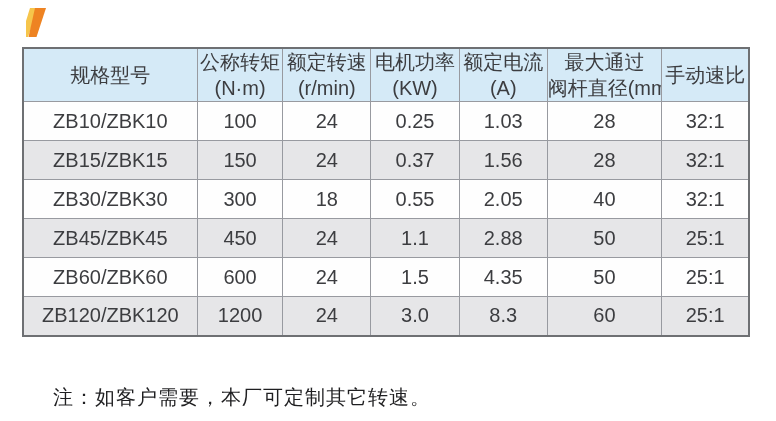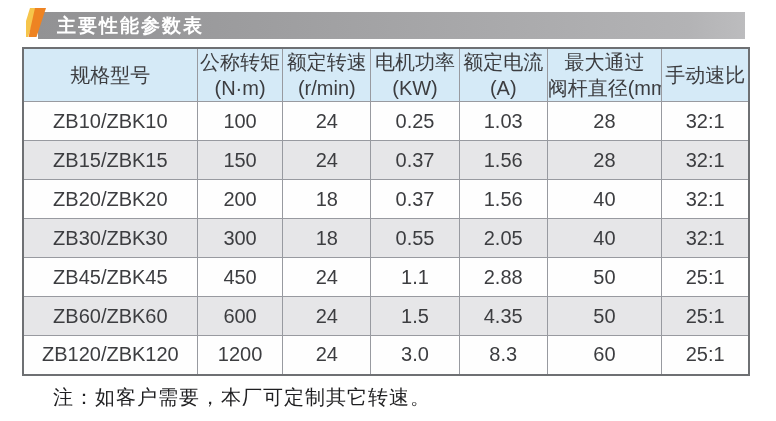--- a/index.html
+++ b/index.html
@@ -90,23 +90,20 @@
     font-size: 20px;
     color: #1f1f21;
     letter-spacing: 1px;
   }
 </style>
 </head>
 <body>
 
 <div class="page">
 
-  <div class="title-bar">
-    <span class="title-text">主要性能参数表</span>
-  </div>
 
   <span class="title-marker">
     <svg width="20" height="29" viewBox="0 0 20 29" xmlns="http://www.w3.org/2000/svg">
       <polygon points="4,0 12,0 2,29 0,29 0,13" fill="#f6c54b"></polygon>
       <polygon points="9,0 20,0 10.5,29 2.5,29" fill="#ee8322"></polygon>
     </svg>
   </span>
 
   <table class="spec-table">
     <colgroup>
@@ -142,29 +139,20 @@
         <tr>
           <td>ZB15/ZBK15</td>
           <td>150</td>
           <td>24</td>
           <td>0.37</td>
           <td>1.56</td>
           <td>28</td>
           <td>32:1</td>
         </tr>
         <tr>
-          <td>ZB20/ZBK20</td>
-          <td>200</td>
-          <td>18</td>
-          <td>0.37</td>
-          <td>1.56</td>
-          <td>40</td>
-          <td>32:1</td>
-        </tr>
-        <tr>
           <td>ZB30/ZBK30</td>
           <td>300</td>
           <td>18</td>
           <td>0.55</td>
           <td>2.05</td>
           <td>40</td>
           <td>32:1</td>
         </tr>
         <tr>
           <td>ZB45/ZBK45</td>

